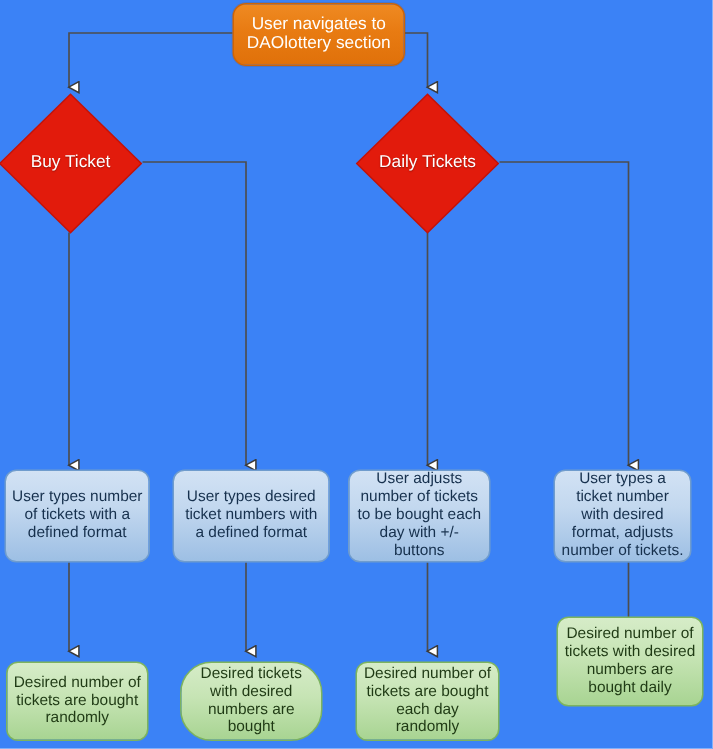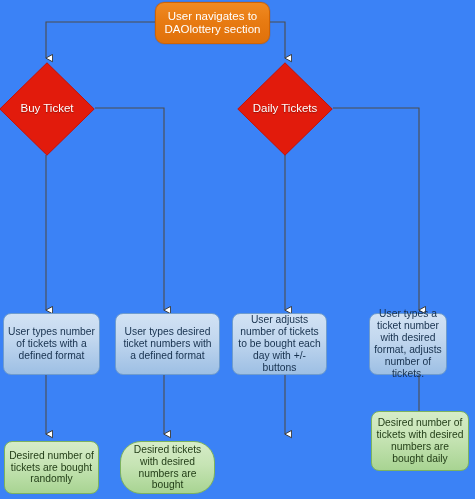--- a/index.html
+++ b/index.html
@@ -149,30 +149,33 @@
   </div>
 
   <div class="node node-process" style="left:115px; top:313px; width:105px; height:62px;">
     <span class="node-text">User types desired ticket numbers with a defined format</span>
   </div>
 
   <div class="node node-process" style="left:232px; top:313px; width:95px; height:62px;">
     <span class="node-text">User adjusts number of tickets to be bought each day with +/- buttons</span>
   </div>
 
-  <div class="node node-process" style="left:369px; top:313px; width:78px; height:62px;">
+  <div class="node node-process" style="left:369px; top:313px; width:92px; height:62px;">
     <span class="node-text">User types a ticket number with desired format, adjusts number of tickets.</span>
   </div>
 
   <div class="node node-result" style="left:4px; top:441px; width:95px; height:53px;">
     <span class="node-text">Desired number of tickets are bought randomly</span>
   </div>
 
   <div class="node node-result" style="left:120px; top:441px; width:95px; height:53px;border-radius:21px;">
     <span class="node-text">Desired tickets with desired numbers are bought</span>
   </div>
 
+  <div class="node node-result" style="left:237px; top:441px; width:96px; height:53px;">
+    <span class="node-text">Desired number of tickets are bought each day randomly</span>
+  </div>
 
   <div class="node node-result" style="left:371px; top:411px; width:98px; height:60px;">
     <span class="node-text">Desired number of tickets with desired numbers are bought daily</span>
   </div>
 
 </div>
 
 </body></html>

